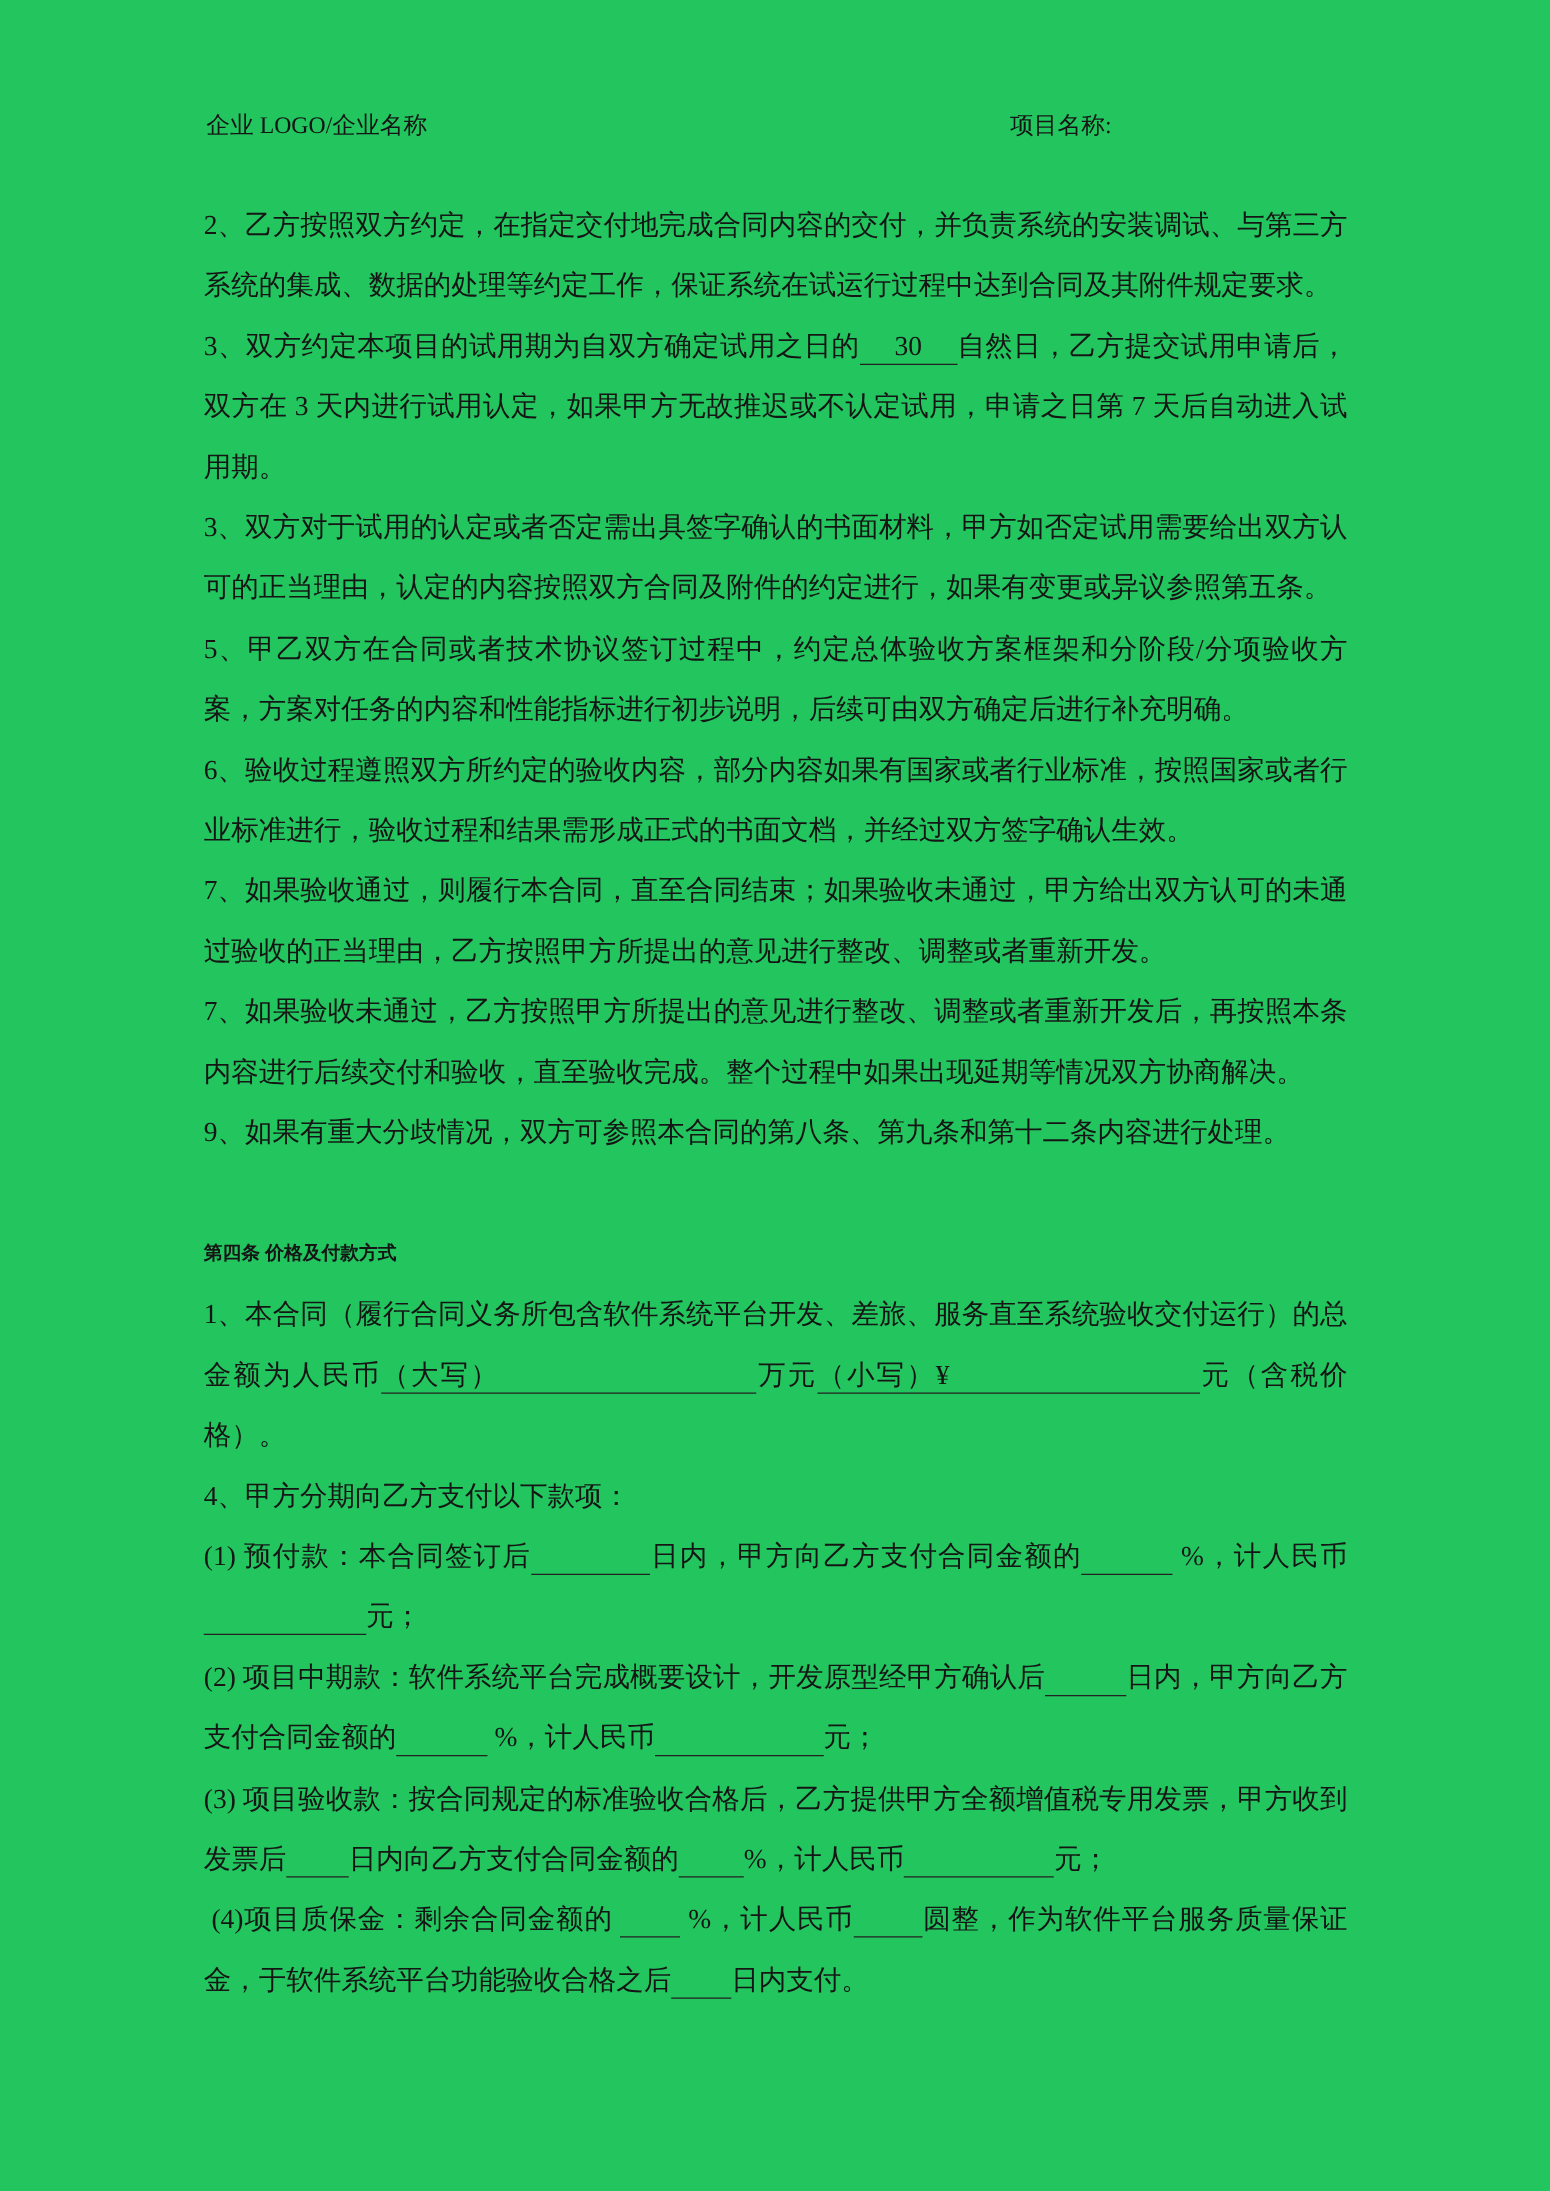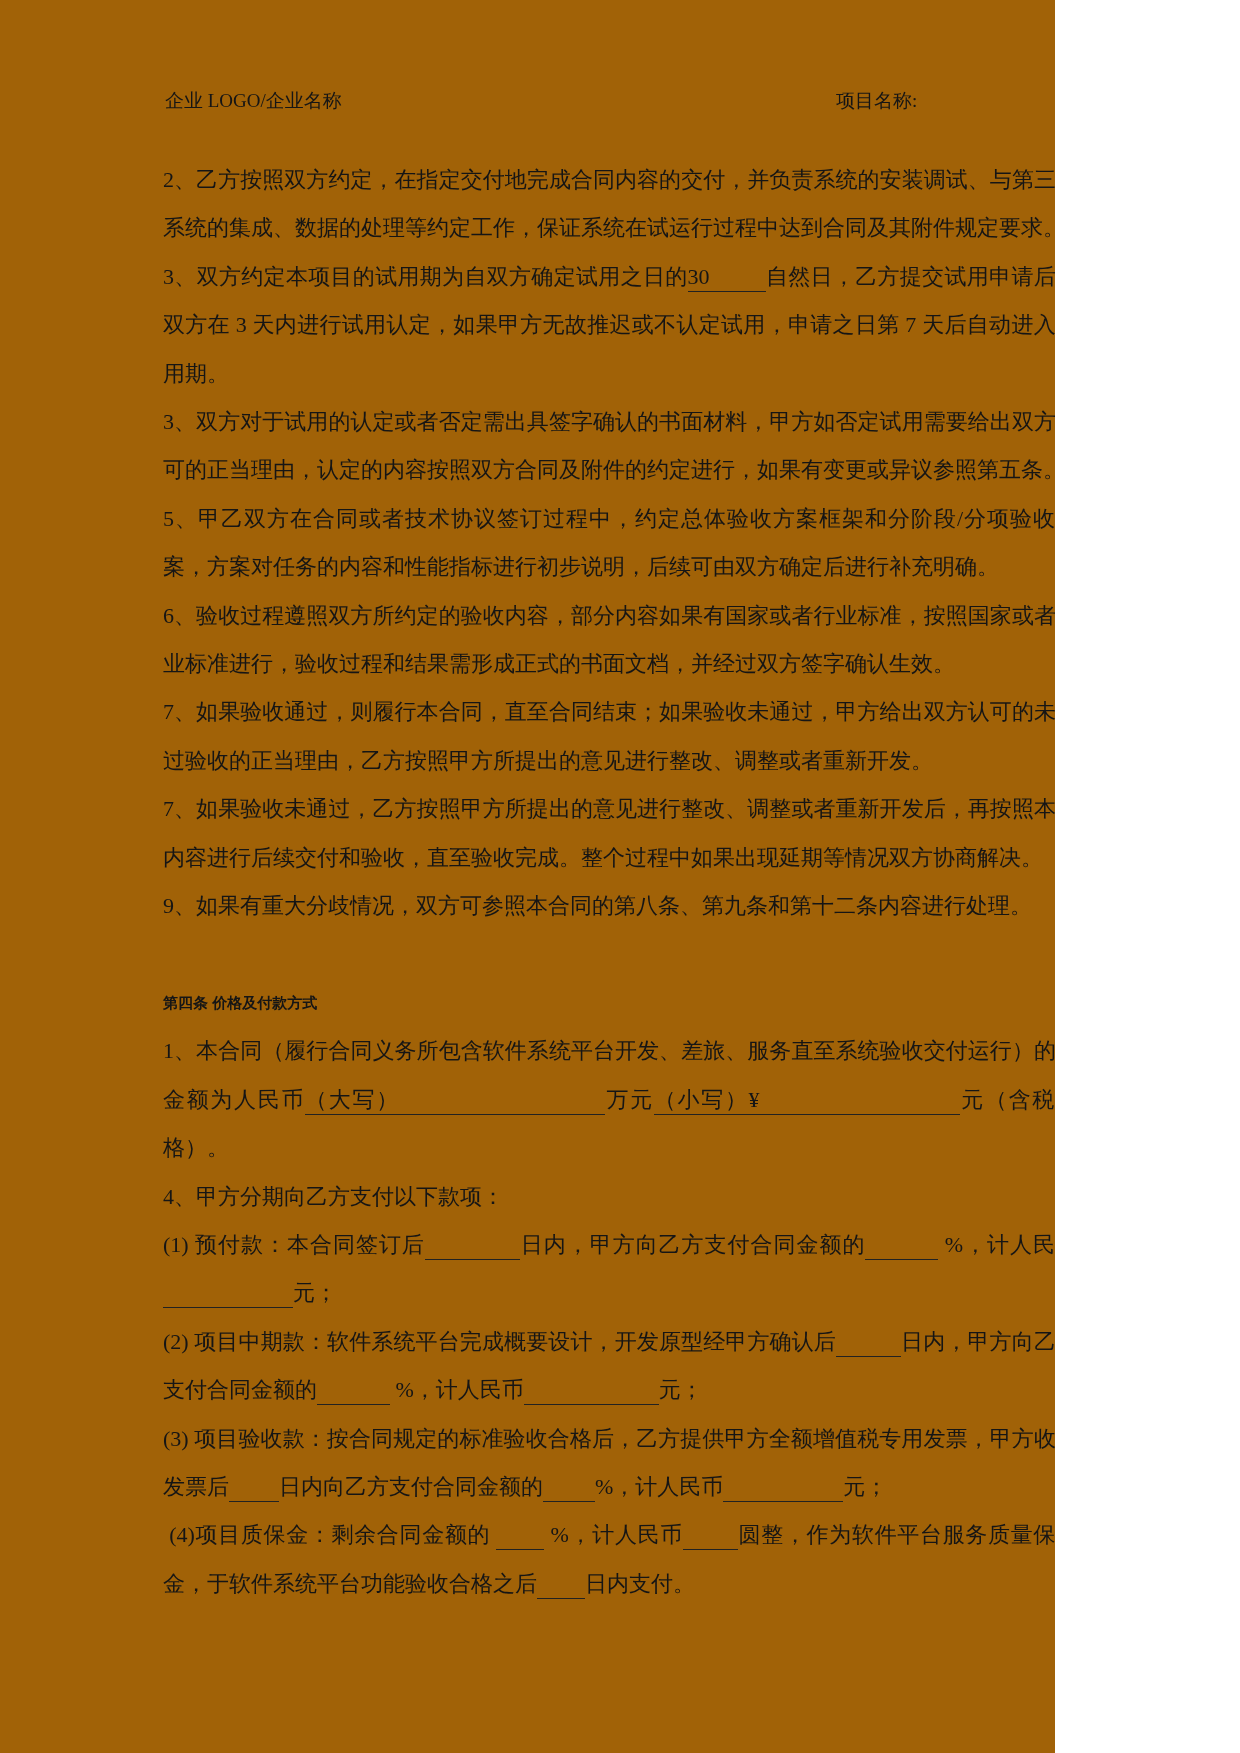--- a/index.html
+++ b/index.html
@@ -4,45 +4,46 @@
 <style>
   html,body { margin:0; padding:0; }
   body {
     width:1240px; height:1753px;
     background:#ffffff;
     font-family:"Liberation Serif","DejaVu Serif",serif;
     color:#151515;
   }
   .page {
     position:relative;
-    width:1055px; height:1753px;
-    background:#a16207;
+    width:1240px; height:1753px;
+    background:#22c55e;
     overflow:hidden;
   }
   .hdr {
     position:absolute; top:88px; left:165px; right:160px;
     font-size:19px; line-height:26px;
   }
   .hdr .hdr-left  { position:absolute; left:0; top:0; white-space:nowrap; }
-  .hdr .hdr-right { position:absolute; left:671px; top:0; white-space:nowrap; }
+  .hdr .hdr-right { position:absolute; left:643px; top:0; white-space:nowrap; }
   .doc {
     position:absolute; top:156px; left:163px; width:915px;
     font-size:22px; line-height:48.4px;
     text-align:justify;
   }
   .doc p { margin:0; padding:0; }
   .doc p.heading {
     font-family:"Liberation Sans","DejaVu Sans",sans-serif;
     font-weight:bold;
     font-size:15px;
   }
   .doc div.gap { height:48.4px; }
   .blank {
     display:inline-block;
     border-bottom:1.6px solid #222;
+    text-align:center;
     line-height:28px;
     white-space:nowrap;
   }
   .ut {
     border-bottom:1.6px solid #222;
     padding-bottom:2px;
   }
 </style>
 </head>
 <body>

